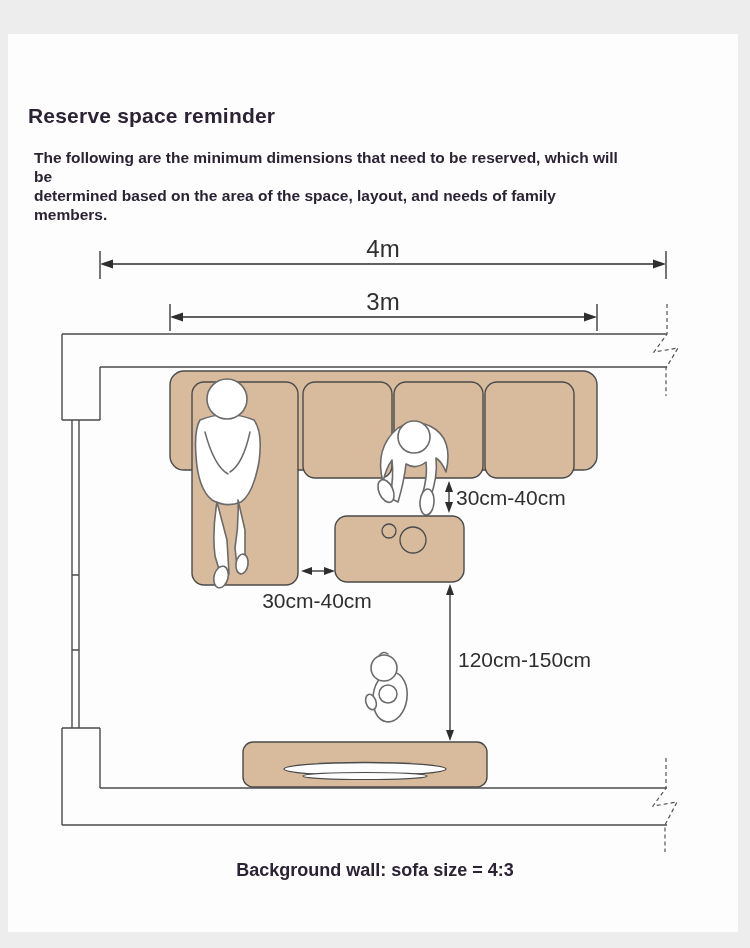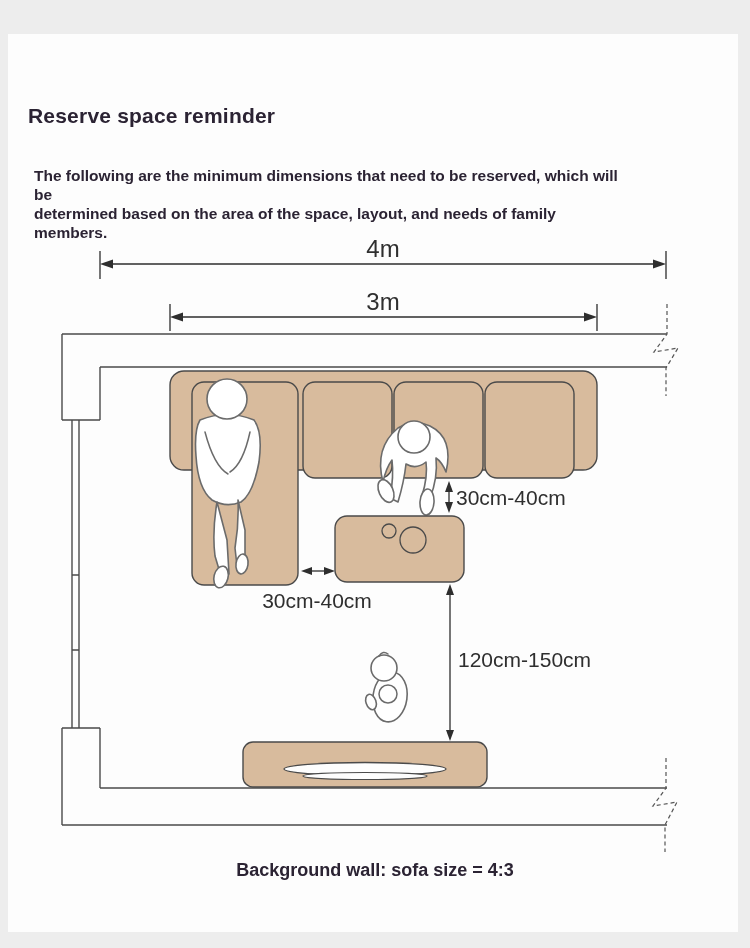--- a/index.html
+++ b/index.html
@@ -11,21 +11,21 @@
   .card{
     position:absolute;left:8px;top:34px;width:730px;height:898px;
     background:#fdfdfd;
   }
   .title{
     position:absolute;left:28px;top:104px;
     font-size:21px;font-weight:bold;color:#2b2333;letter-spacing:.2px;
   }
   .subtitle{
     position:absolute;left:34px;top:148px;width:590px;
-    font-size:15.5px;font-weight:bold;color:#2b2333;line-height:19px;margin-top:18px;
+    font-size:15.5px;font-weight:bold;color:#2b2333;line-height:19px;
   }
   .caption{
     position:absolute;left:0;top:860px;width:750px;text-align:center;
     font-size:18px;font-weight:bold;color:#2b2333;
   }
   svg{position:absolute;left:0;top:0;}
   .wall{stroke:#4a4a4a;stroke-width:1.4;fill:none;}
   .brk{stroke:#555;stroke-width:1.2;fill:none;stroke-dasharray:4 3;}
   .dim{stroke:#2e2e2e;stroke-width:1.3;fill:none;}
   .dimhead{fill:#2e2e2e;stroke:none;}

